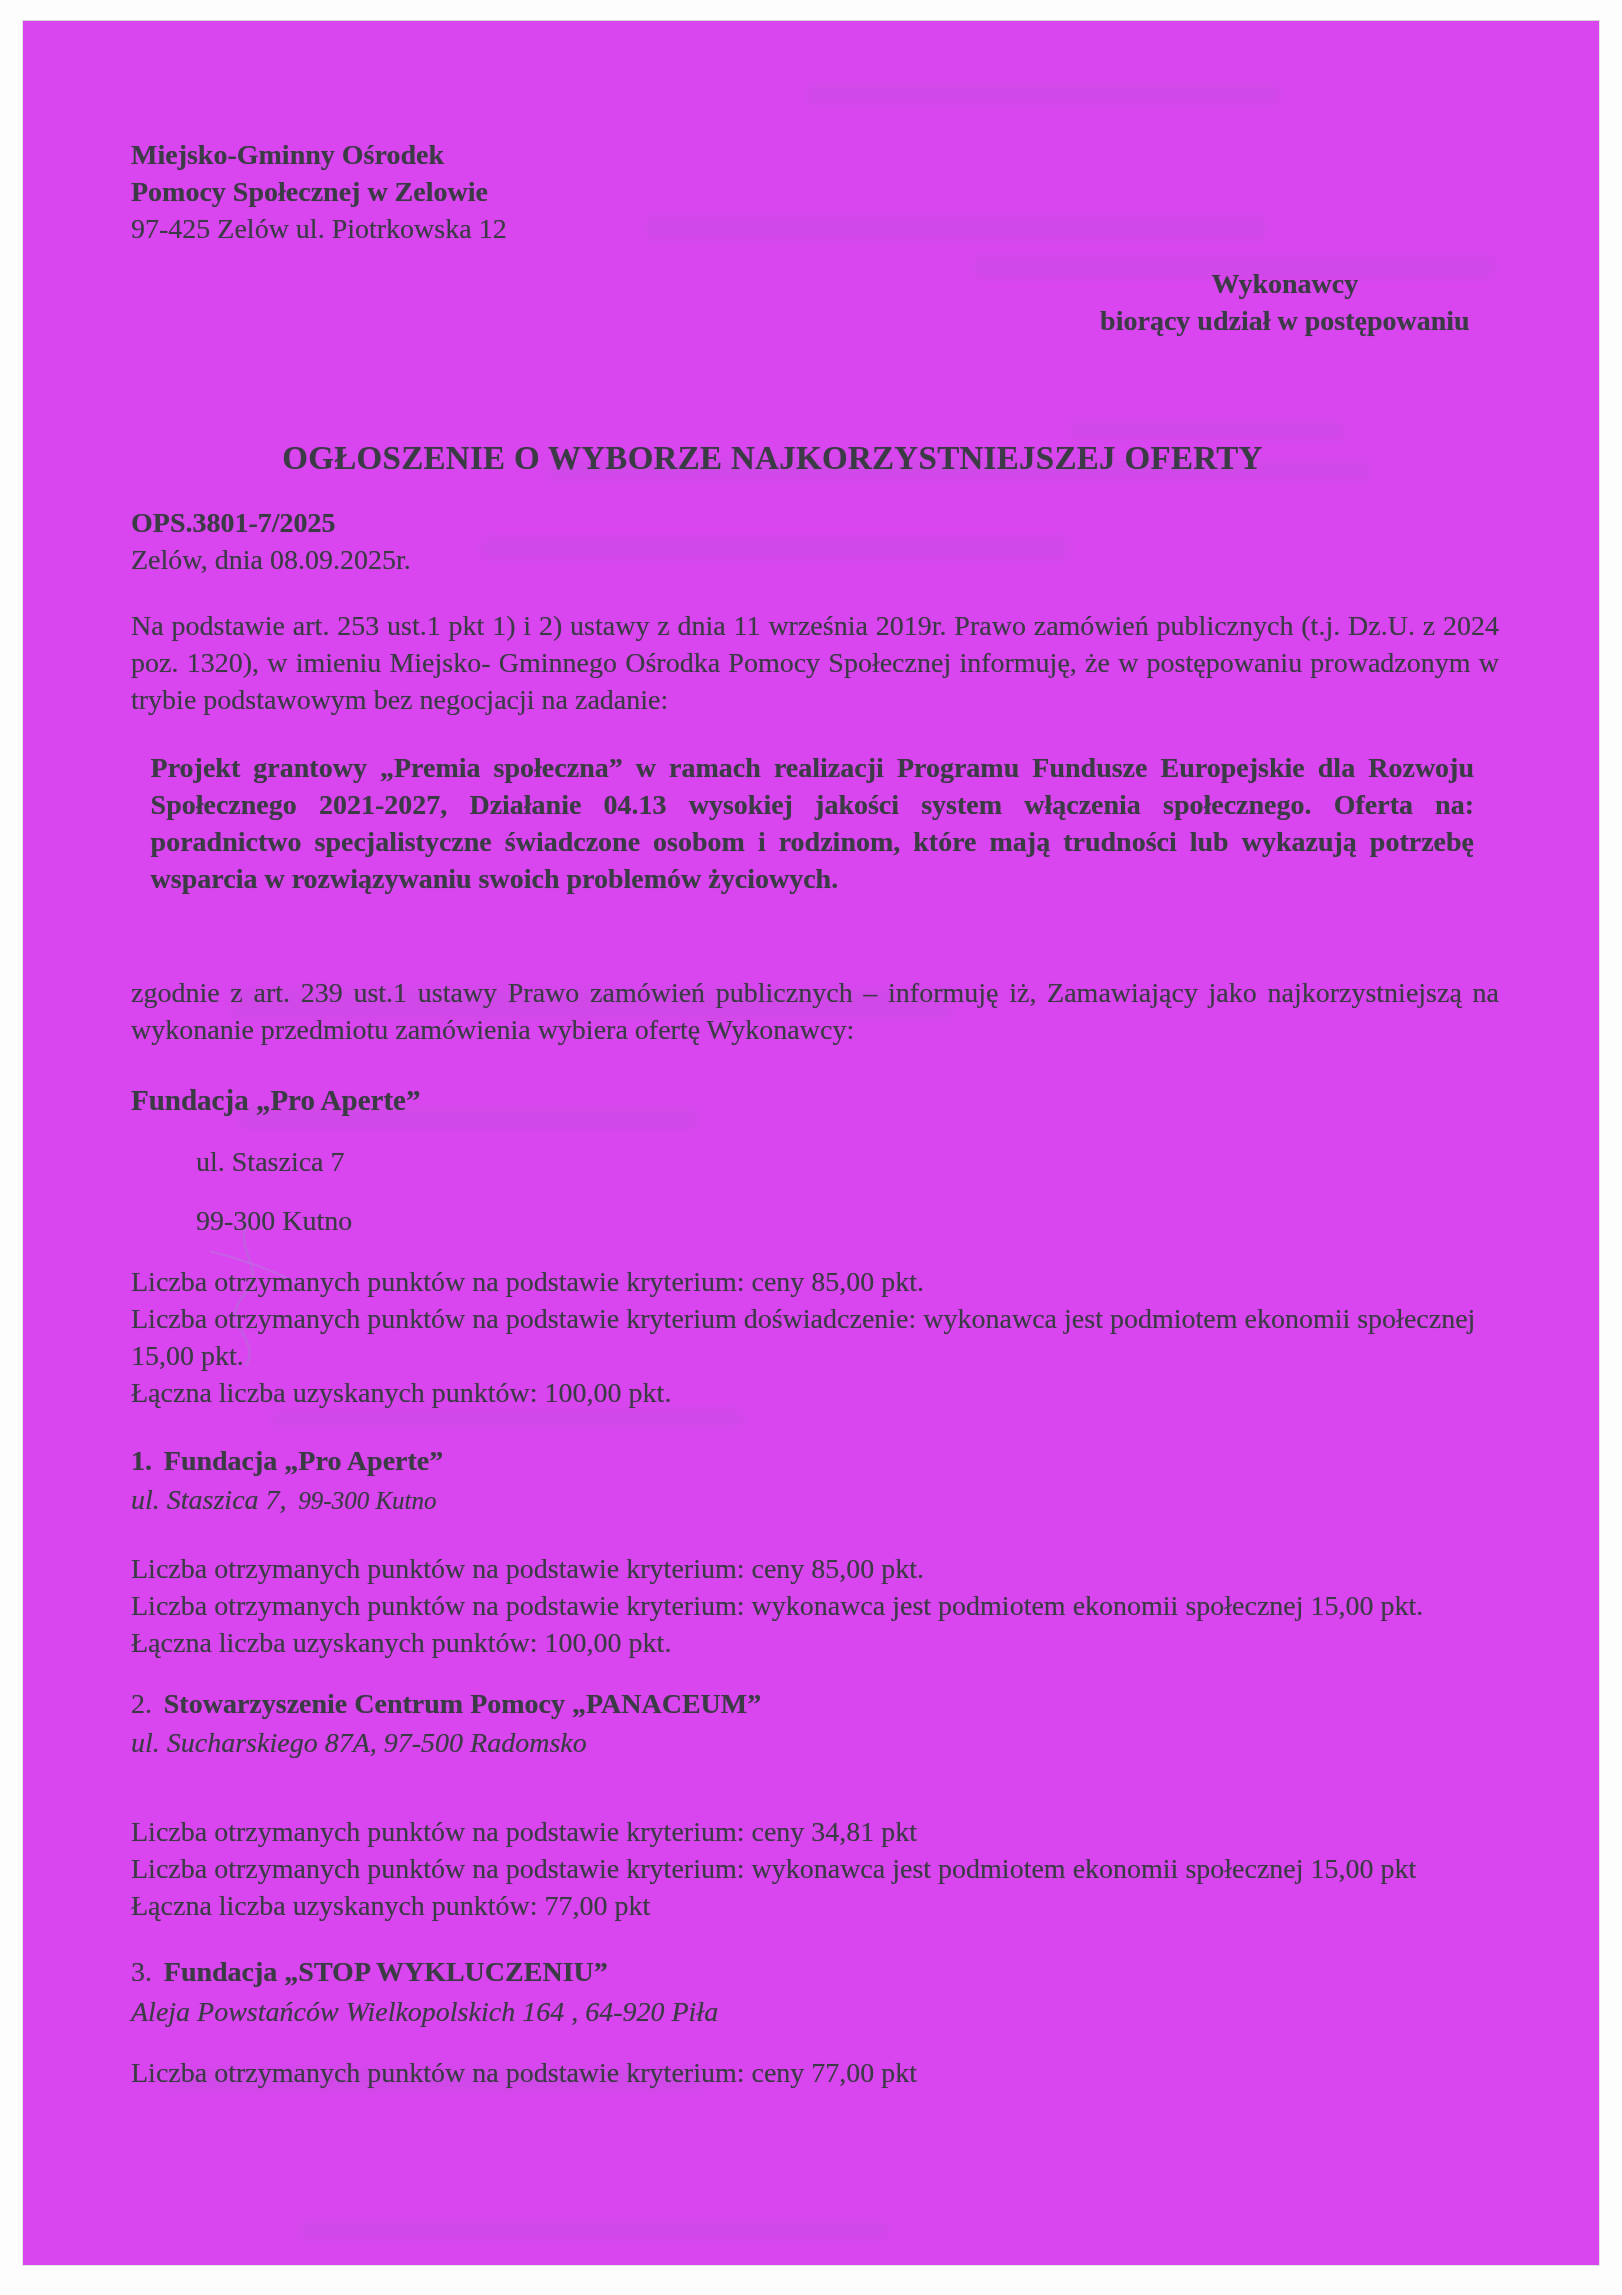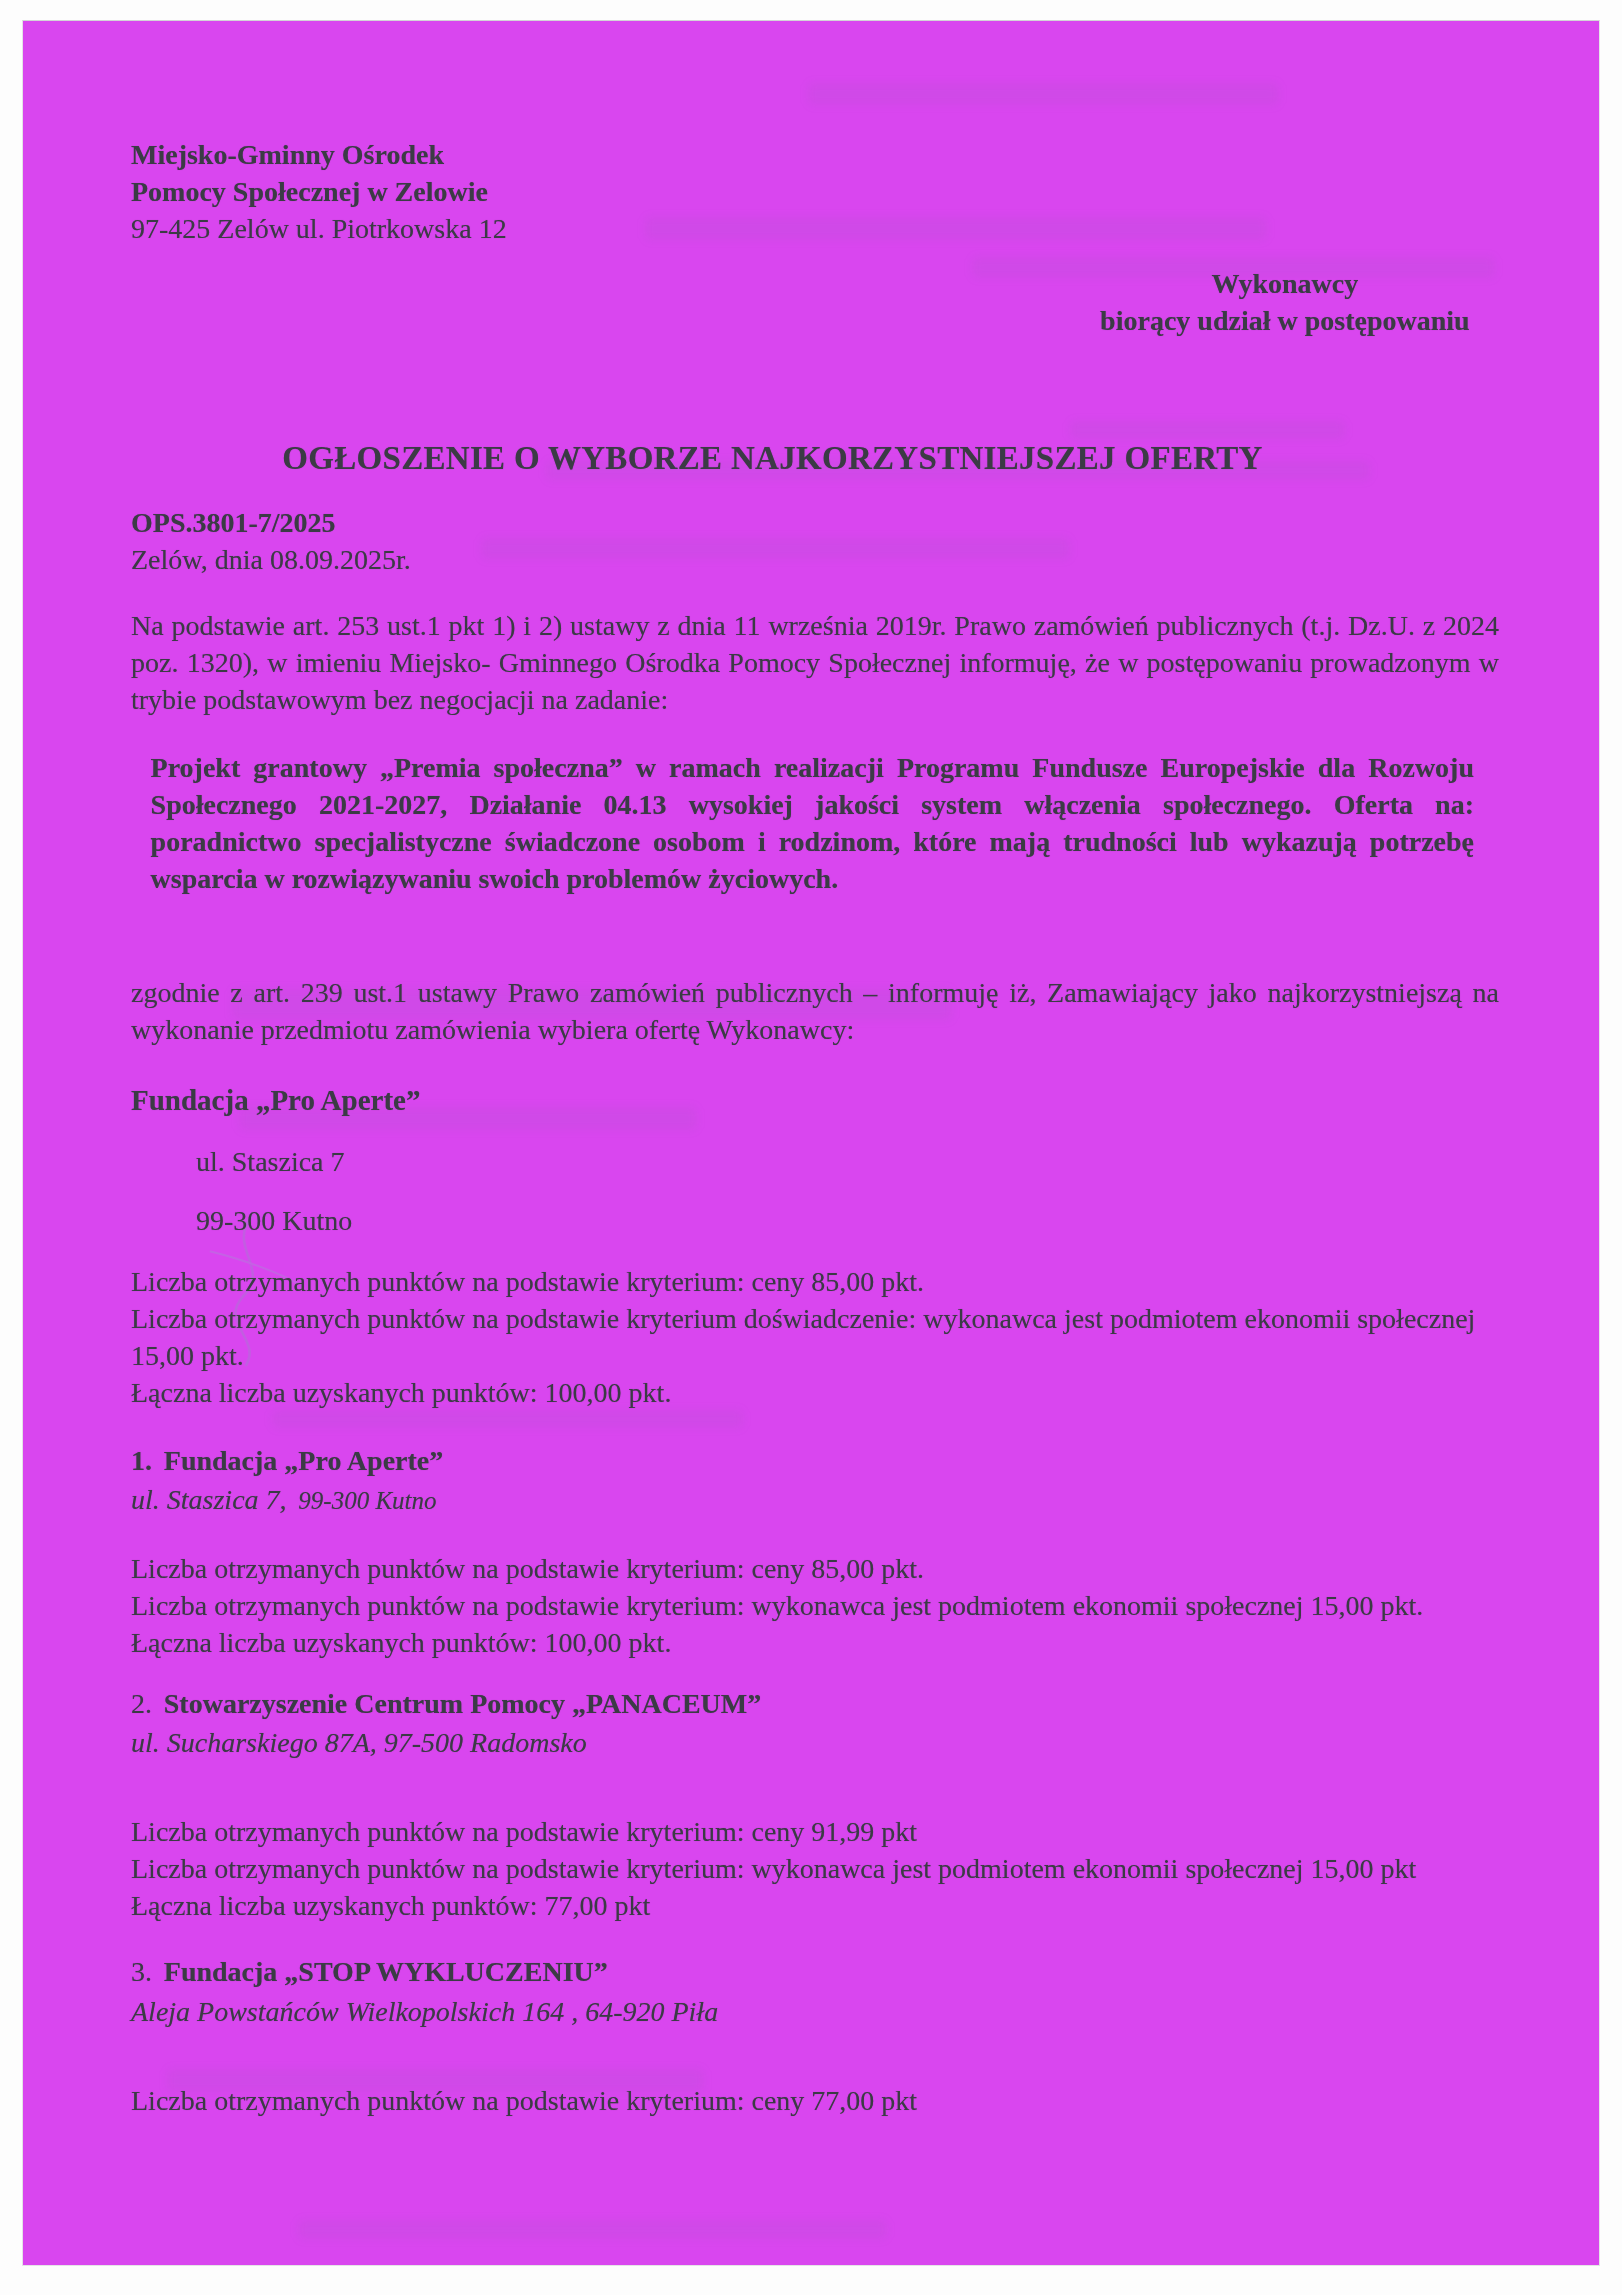--- a/index.html
+++ b/index.html
@@ -38,21 +38,21 @@
   .w-points{margin-top:23.6px;}
   .offers-heading{margin-top:19.6px;font-weight:bold;}
   .offer{margin-top:31px;}
   .offer .offer-name-line{font-weight:bold;}
   .offer .offer-num{font-weight:normal;margin-right:11.8px;}
   .offer.offer-1 .offer-num{font-weight:bold;}
   .offer .points{margin-top:31px;}
   .offer.offer-2{margin-top:23.6px;}
   .offer.offer-2 .points{margin-top:52px;}
   .offer.offer-3{margin-top:29px;}
-  .offer.offer-3 .points{margin-top:52px;}
+  .offer.offer-3 .points{margin-top:24px;}
   .offer-addr{margin-top:2.6px;font-style:italic;}
   .offer-addr .small{font-size:25px;margin-left:11.8px;}
   
   .smudge{position:absolute;background:rgba(106,110,140,0.07);filter:blur(4.6px);border-radius:5.2px;}
   .ink{position:absolute;opacity:0.3;filter:blur(0.7px);}
 </style>
 </head>
 <body>
 
 <div class="page">
@@ -126,21 +126,21 @@
     </div>
 
     <div class="offer offer-2">
       <div class="offer-name-line">
         <span class="offer-num">2.</span><span>Stowarzyszenie Centrum Pomocy „PANACEUM”</span>
       </div>
       <div class="offer-addr">
         <span>ul. Sucharskiego 87A, 97-500 Radomsko</span>
       </div>
       <div class="points">
-        <div>Liczba otrzymanych punktów na podstawie kryterium: ceny 91,99 pkt</div>
+        <div>Liczba otrzymanych punktów na podstawie kryterium: ceny 34,81 pkt</div>
         <div>Liczba otrzymanych punktów na podstawie kryterium: wykonawca jest podmiotem ekonomii społecznej 15,00 pkt</div>
         <div>Łączna liczba uzyskanych punktów: 77,00 pkt</div>
       </div>
     </div>
 
     <div class="offer offer-3">
       <div class="offer-name-line">
         <span class="offer-num">3.</span><span>Fundacja „STOP WYKLUCZENIU”</span>
       </div>
       <div class="offer-addr">

